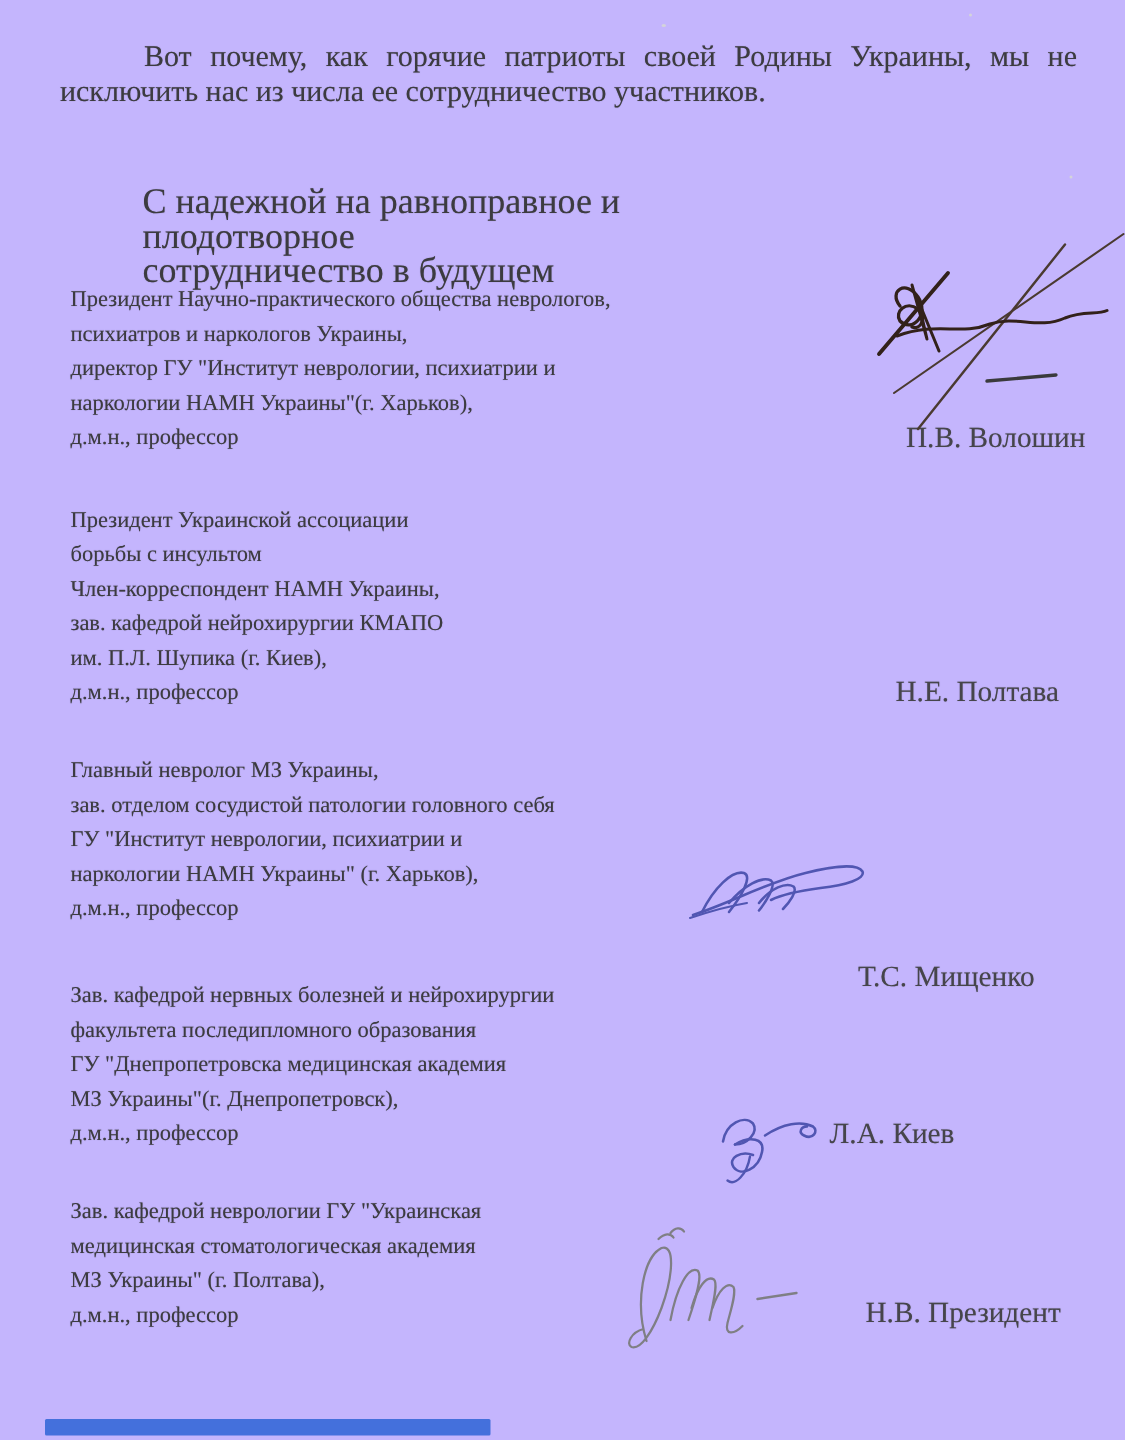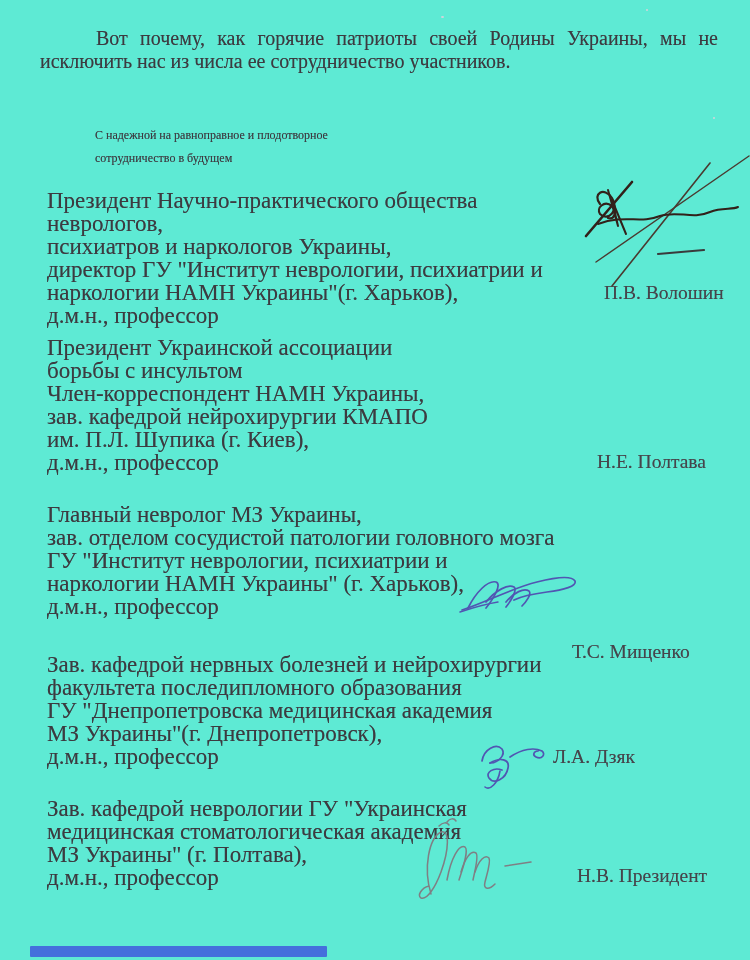--- a/index.html
+++ b/index.html
@@ -3,32 +3,32 @@
 <meta charset="utf-8">
 <style>
   html,body{margin:0;padding:0;}
   body{
     width:750px;height:960px;
     background:#fdfdfc;
     font-family:"Liberation Serif","DejaVu Serif",serif;
     color:#3c3b40;
     overflow:hidden;position:relative;
   }
-  .page{position:absolute;inset:0;background:#5eead4;}
+  .page{position:absolute;inset:0;background:#c4b5fd;}
   .txt{
     position:absolute;
-    font-size:23px;line-height:23px;
+    font-size:15px;line-height:23px;
     color:#3c3b40;
     text-shadow:0 0 0.6px rgba(70,70,78,.55);
   }
   .para{left:40px;top:27px;width:678px;font-size:20px;}
   .p-line{text-align:justify;text-align-last:justify;}
   .p-line.first{padding-left:56px;}
   .p-line.last{text-align:left;text-align-last:left;}
-  .closing{left:95px;top:124px;width:460px;font-size:12px;white-space:pre-line;}
+  .closing{left:95px;top:124px;width:460px;font-size:24px;white-space:pre-line;}
   .titles{left:47px;width:520px;white-space:pre-line;}
   .b0{top:189px;} .b1{top:336px;} .b2{top:503px;} .b3{top:653px;} .b4{top:797px;}
   .name{position:absolute;font-size:19.5px;line-height:23px;color:#46454b;
         text-shadow:0 0 0.6px rgba(70,70,78,.5);white-space:nowrap;text-align:center;}
   .n0{left:604px;top:281px;} .n1{left:597px;top:450px;} .n2{left:572px;top:595px;margin-top:45px;}
   .n3{left:553px;top:745px;} .n4{left:577px;top:864px;}
   .sig{position:absolute;pointer-events:none;}
   .sig path{fill:none;stroke-linecap:round;stroke-linejoin:round;}
   .speck{position:absolute;border-radius:50%;background:#d4d4da;}
   .loadbar{position:absolute;left:30px;top:946px;width:297px;height:11px;
@@ -56,32 +56,32 @@
 
   <div class="txt titles b1">Президент Украинской ассоциации
 борьбы с инсультом
 Член-корреспондент НАМН Украины,
 зав. кафедрой нейрохирургии КМАПО
 им. П.Л. Шупика (г. Киев),
 д.м.н., профессор</div>
   <div class="name n1">Н.Е. Полтава</div>
 
   <div class="txt titles b2">Главный невролог МЗ Украины,
-зав. отделом сосудистой патологии головного мозга
+зав. отделом сосудистой патологии головного себя
 ГУ "Институт неврологии, психиатрии и
 наркологии НАМН Украины" (г. Харьков),
 д.м.н., профессор</div>
   <div class="name n2">Т.С. Мищенко</div>
 
   <div class="txt titles b3">Зав. кафедрой нервных болезней и нейрохирургии
 факультета последипломного образования
 ГУ "Днепропетровска медицинская академия
 МЗ Украины"(г. Днепропетровск),
 д.м.н., профессор</div>
-  <div class="name n3">Л.А. Дзяк</div>
+  <div class="name n3">Л.А. Киев</div>
 
   <div class="txt titles b4">Зав. кафедрой неврологии ГУ "Украинская
 медицинская стоматологическая академия
 МЗ Украины" (г. Полтава),
 д.м.н., профессор</div>
   <div class="name n4">Н.В. Президент</div>
 
   <svg class="sig" style="left:570px;top:150px;" width="180" height="158" viewBox="0 0 180 158">
     <path d="M42,136 L140,13" stroke="#4a3a30" stroke-width="1.6"></path>
     <path d="M26,112 L179,6" stroke="#4a3a30" stroke-width="1.4"></path>

